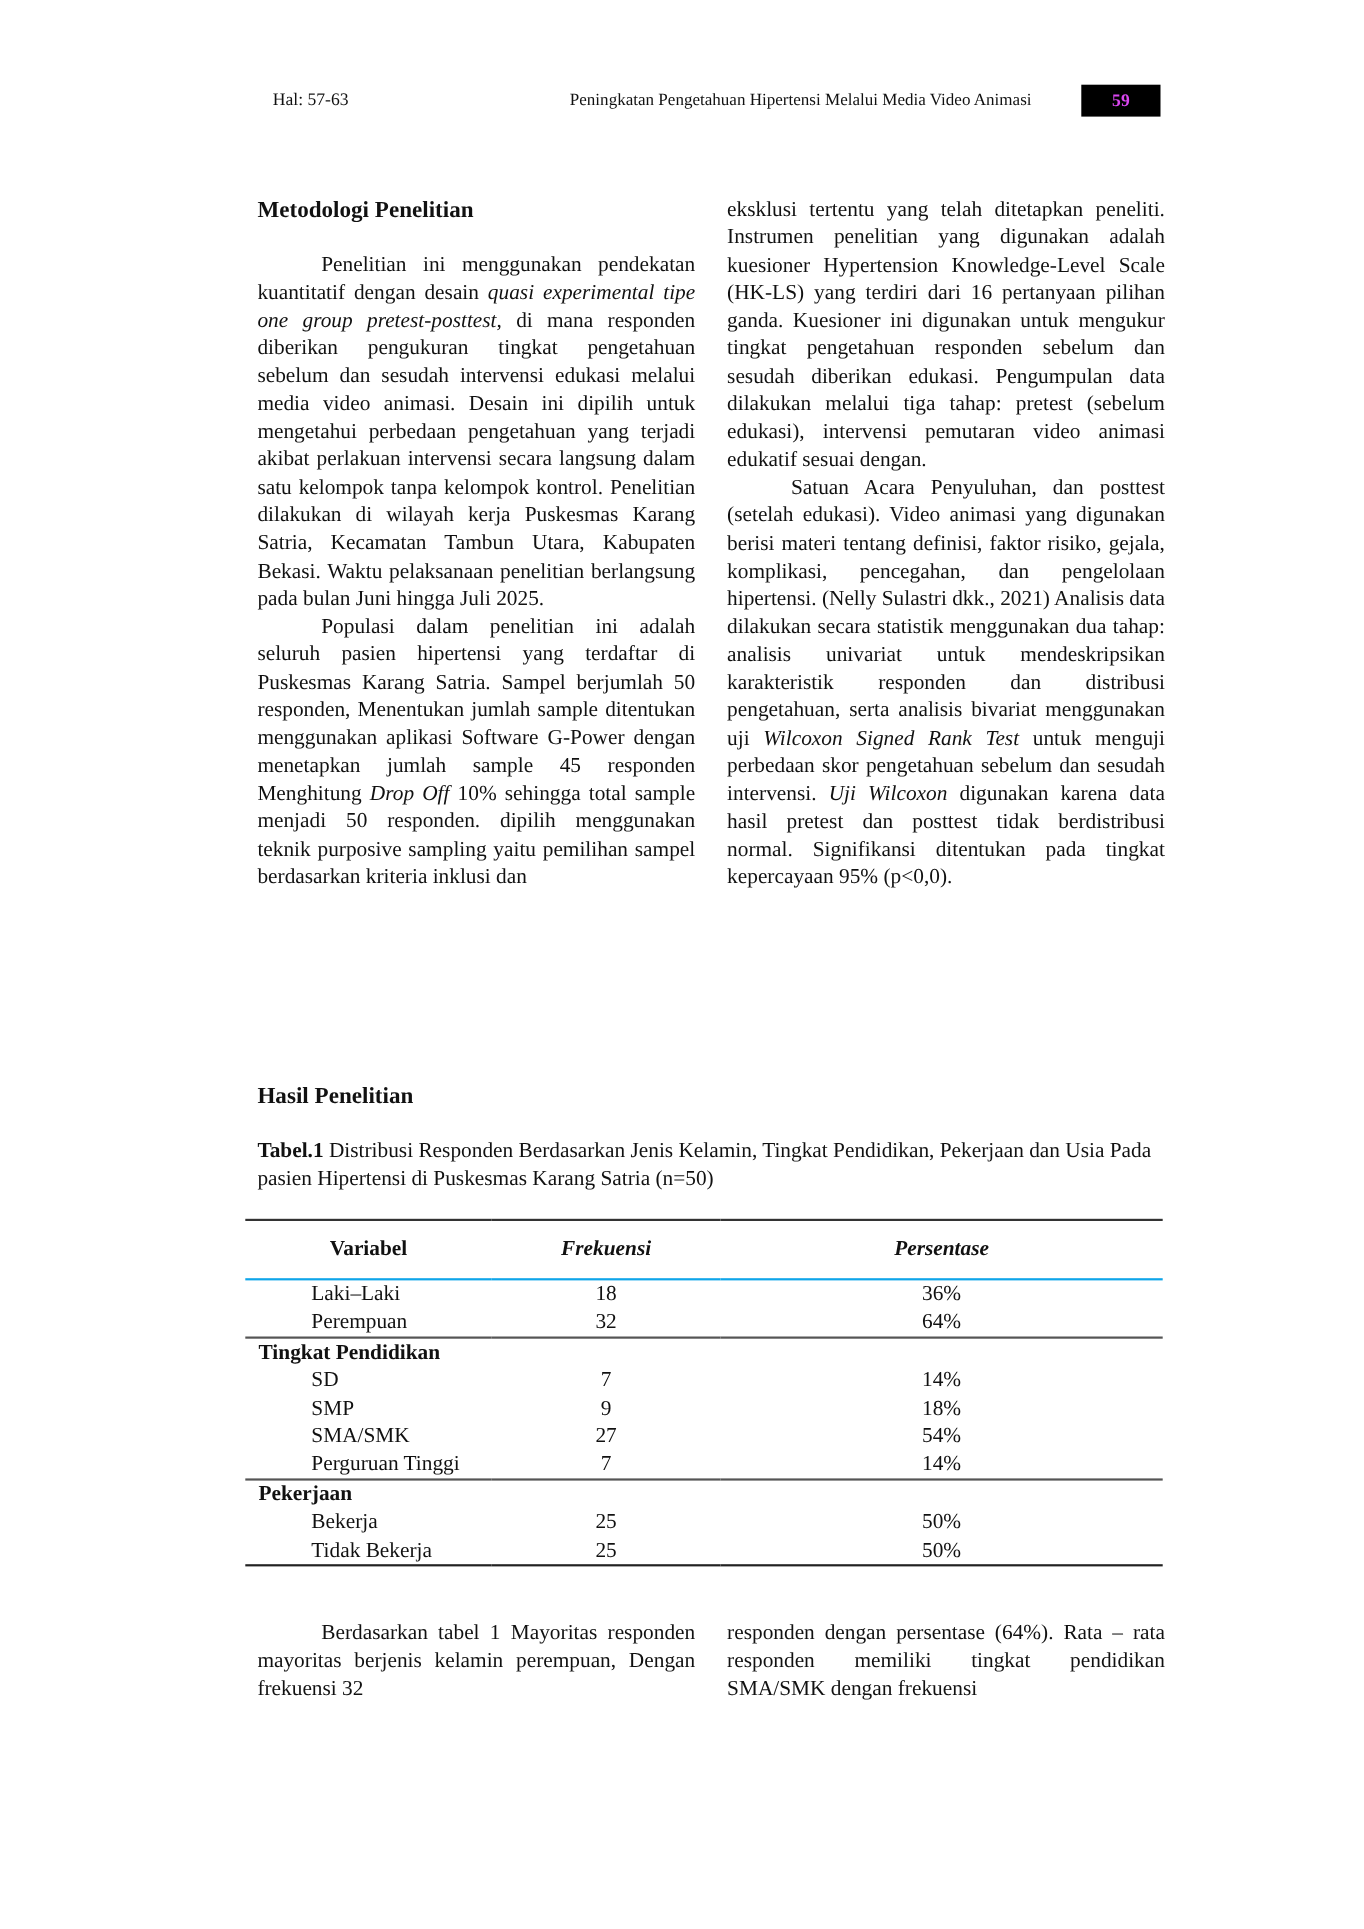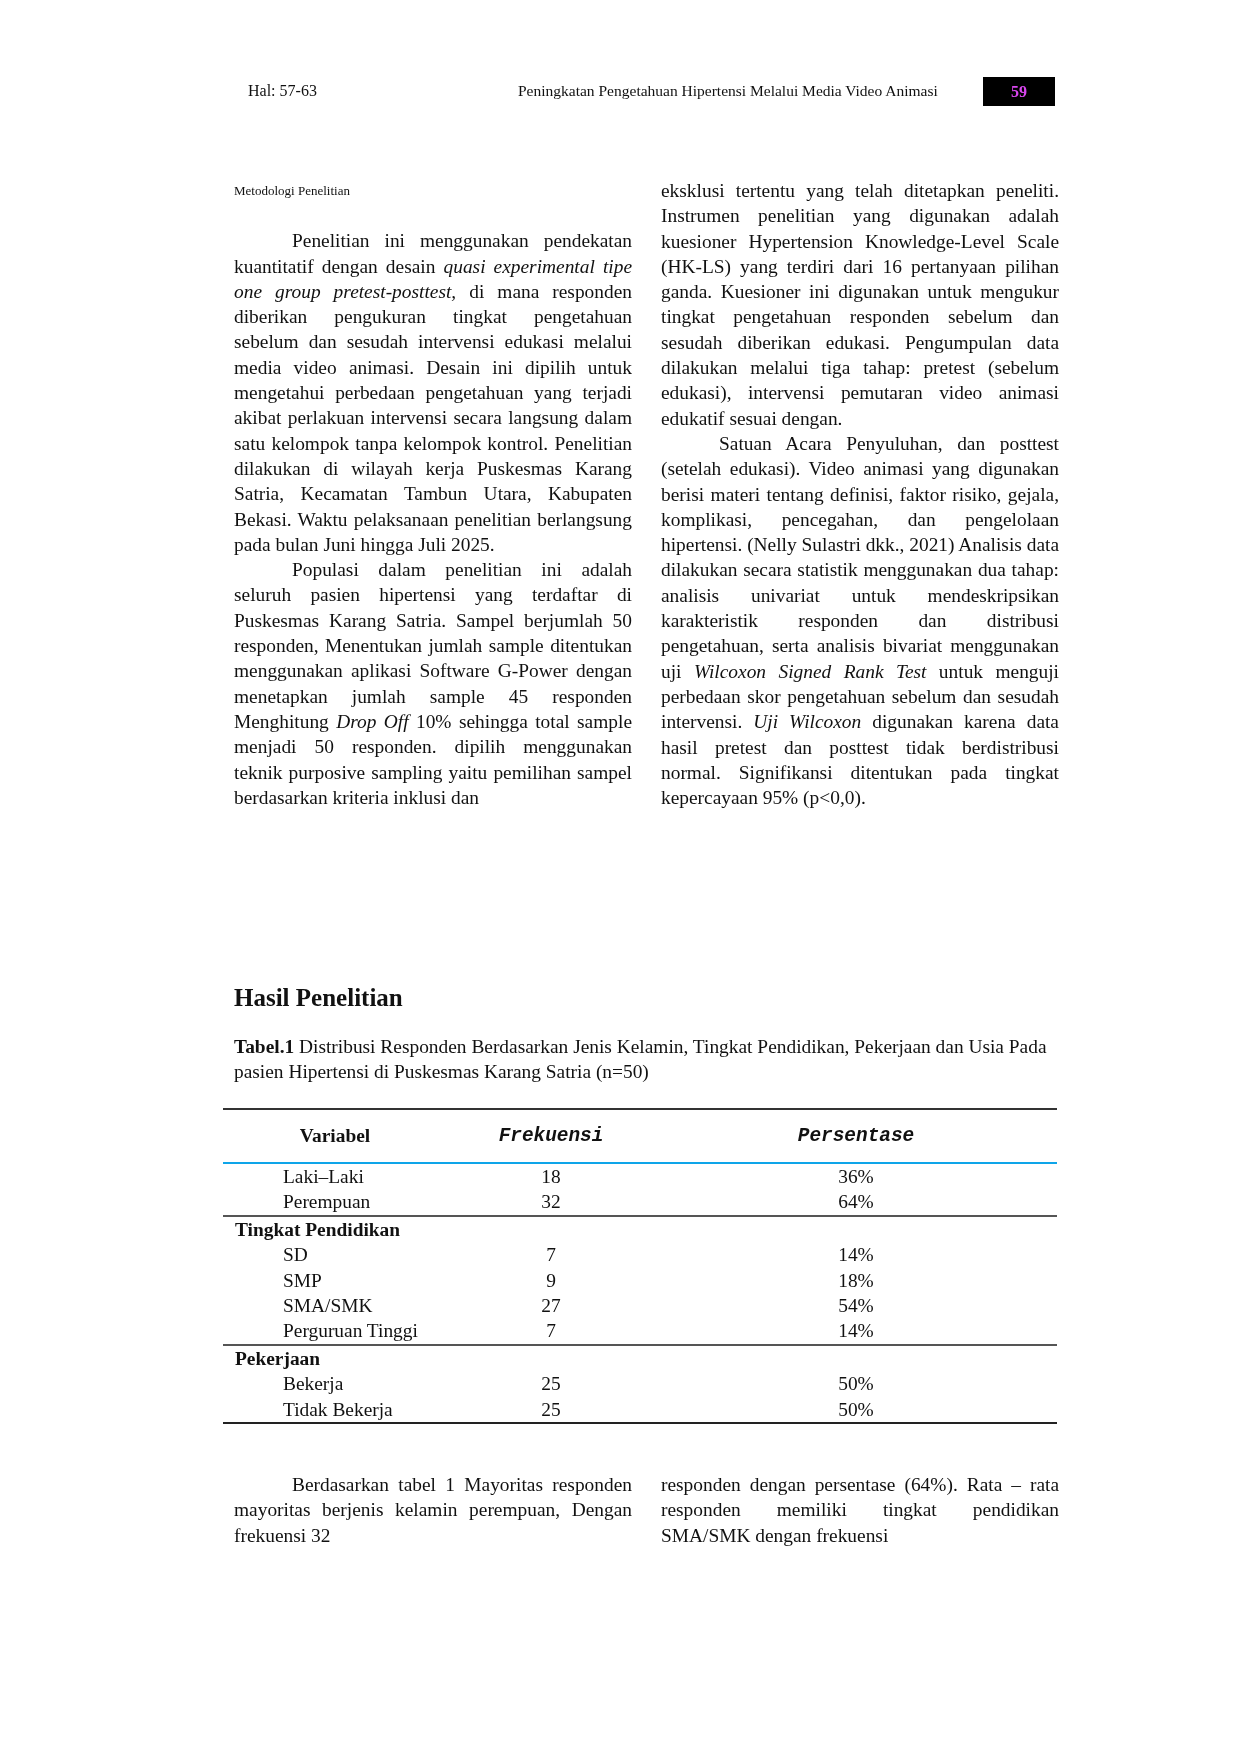--- a/index.html
+++ b/index.html
@@ -18,42 +18,42 @@
     position: absolute; left: 983px; top: 77px; width: 72px; height: 29px;
     background: #000; color: #d946ef; font-weight: bold; font-size: 16px;
     display: flex; align-items: center; justify-content: center;
   }
   .col {
     position: absolute; width: 398px; font-size: 19.4px; line-height: 25.3px;
     text-align: justify;
   }
   .col-left { left: 234px; top: 178px; }
   .col-right { left: 661px; top: 178px; }
-  .section-title { font-weight: normal; font-size: 13px; margin: 0; }
+  .section-title { font-weight: bold; font-size: 21px; margin: 0; }
   .para { margin: 0; text-indent: 58px; }
   .para.noindent { text-indent: 0; }
   .gap-1 { height: 25px; }
   i { font-style: italic; }
   .hasil-title {
-    position: absolute; left: 234px; top: 984px; font-weight: bold; font-size: 25px;
+    position: absolute; left: 234px; top: 984px; font-weight: bold; font-size: 21px;
   }
   .caption {
     position: absolute; left: 234px; top: 1034px; width: 825px; font-size: 19.4px;
     line-height: 25px;
   }
   .caption b { font-weight: bold; }
   table.data-table {
     position: absolute; left: 223px; top: 1108px; width: 834px;
     border-collapse: collapse; font-size: 19.4px;
   }
   table.data-table th {
     font-weight: bold; height: 52px; padding: 0; border-top: 2px solid #333;
     border-bottom: 2px solid #0ea5e9; vertical-align: middle;
   }
-  table.data-table th.it { font-style: italic; font-family: Liberation Mono, monospace; }
+  table.data-table th.it { font-style: italic; }
   table.data-table td { padding: 0; height: 25.4px; line-height: 25.4px; }
   td.sub { padding-left: 60px !important; font-family: Liberation Serif, serif; }
   td.cat { font-weight: bold; padding-left: 12px !important; }
   td.num { text-align: center; }
   tr.sep-bottom td { border-bottom: 2px solid #555; }
   tr.last td { border-bottom: 2px solid #222; }
   .bottom-left { position: absolute; left: 234px; top: 1472px; width: 398px;
     font-size: 19.4px; line-height: 25.3px; text-align: justify; }
   .bottom-right { position: absolute; left: 661px; top: 1472px; width: 398px;
     font-size: 19.4px; line-height: 25.3px; text-align: justify; }

